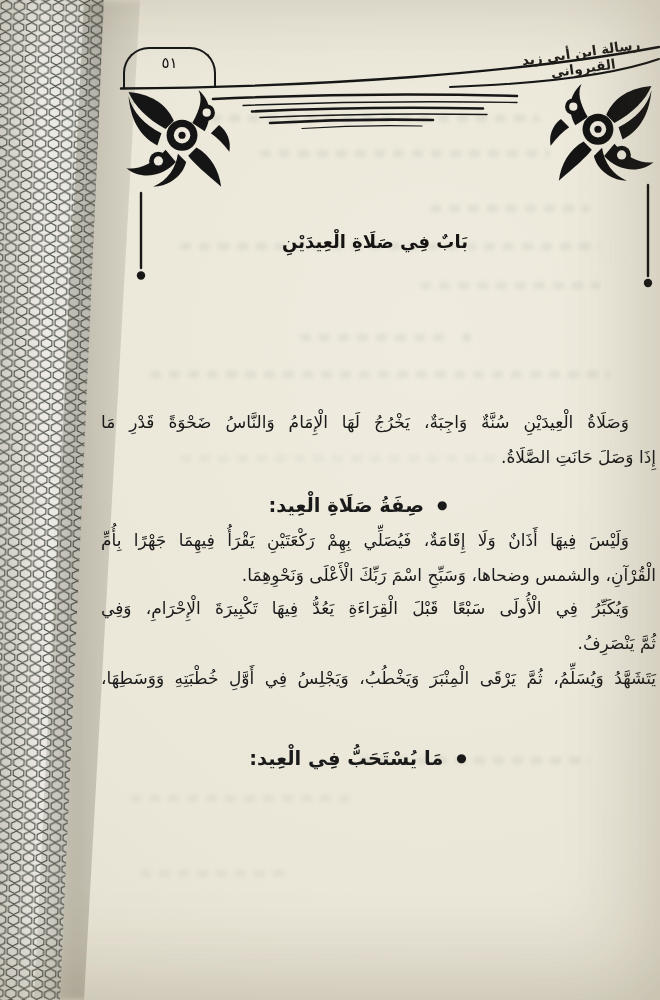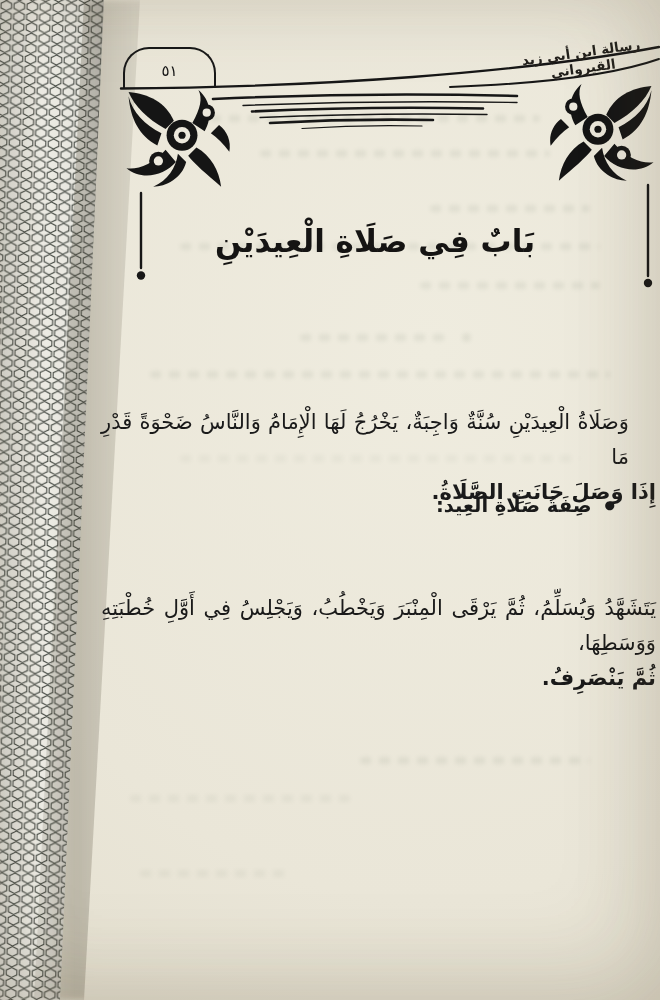--- a/index.html
+++ b/index.html
@@ -20,41 +20,41 @@
     background:linear-gradient(90deg, rgba(40,40,35,.10) 0%, rgba(40,40,35,0) 30%, rgba(40,40,35,.06) 58%, rgba(40,40,35,.42) 100%);}
   
   .spine{position:absolute;top:0;left:0;width:170px;height:1000px;pointer-events:none;
     clip-path:polygon(84px 0, 140px 0, 84px 1000px, 34px 1000px);
     background:linear-gradient(90deg, rgba(70,63,46,0) 0%, rgba(70,63,46,.26) 45%, rgba(70,63,46,.04) 100%);
     filter:blur(3px);}
 
   
   .tab{position:absolute;left:123px;top:47px;width:93px;height:41px;box-sizing:border-box;
     border:2.2px solid #181818;border-bottom:none;border-radius:26px 26px 0 0;
-    display:flex;align-items:center;justify-content:center;
+    display:flex;justify-content:center;
     font-size:15px;letter-spacing:5px;color:#161616;padding-top:5px;}
   .runtitle{position:absolute;top:44px;right:2px;width:152px;text-align:center;
     font-size:13.5px;font-weight:bold;color:#22201c;transform:rotate(-8deg);direction:rtl;}
   .deco-svg{position:absolute;top:0;left:0;pointer-events:none;}
   .fleuron{position:absolute;width:118px;height:108px;}
   .fleuron.left{left:122px;top:90px;}
   .fleuron.right{left:540px;top:84px;transform:scaleX(-1);}
 
   
   .chapter{position:absolute;top:216px;left:100px;right:10px;text-align:center;
-    direction:rtl;font-weight:bold;font-size:31px;line-height:51px;color:#151413;}
+    direction:rtl;font-weight:bold;font-size:18px;line-height:51px;color:#151413;}
 
   
   .para,.heading{position:absolute;left:101px;right:4px;direction:rtl;color:#1a1a1a;}
-  .para{font-size:21px;}
+  .para{font-size:17px;}
   .line{line-height:35px;}
   .just{text-align:justify;text-align-last:justify;}
-  .end{text-align:right;text-align-last:right;font-weight:bold;}
+  .end{text-align:right;text-align-last:right;}
   .indent{padding-right:27px;}
-  .heading{padding-right:41px;box-sizing:border-box;text-align:right;
+  .heading{padding-right:41px;box-sizing:border-box;text-align:center;
     font-weight:bold;font-size:19.5px;line-height:35px;}
   .hbullet{font-size:12px;margin-left:13px;vertical-align:3px;}
 
   
   .bleed{position:absolute;height:7px;border-radius:4px;pointer-events:none;
     background:repeating-linear-gradient(90deg, rgba(104,117,99,.55) 0 11px, rgba(104,117,99,0) 11px 19px);
     filter:blur(2.2px);opacity:.18;}
   .bleed.dot{width:9px;height:9px;border-radius:50%;
     background:rgba(104,117,99,.6);}
 </style>
@@ -162,25 +162,33 @@
 
   <div class="para" style="top:405px">
     <div class="line just indent">وَصَلَاةُ الْعِيدَيْنِ سُنَّةٌ وَاجِبَةٌ، يَخْرُجُ لَهَا الْإِمَامُ وَالنَّاسُ ضَحْوَةً قَدْرِ مَا</div>
     <div class="line end">إِذَا وَصَلَ حَانَتِ الصَّلَاةُ.</div>
   </div>
 
   <div class="heading" style="top:488px">
     <span class="hbullet">●</span><span>صِفَةُ صَلَاةِ الْعِيد:</span>
   </div>
 
+  <div class="para" style="top:523px">
+    <div class="line just indent">وَلَيْسَ فِيهَا أَذَانٌ وَلَا إِقَامَةٌ، فَيُصَلِّي بِهِمْ رَكْعَتَيْنِ يَقْرَأُ فِيهِمَا جَهْرًا بِأُمِّ</div>
+    <div class="line end">الْقُرْآنِ، والشمس وضحاها، وَسَبِّحِ اسْمَ رَبِّكَ الْأَعْلَى وَنَحْوِهِمَا.</div>
+  </div>
 
   <div class="para" style="top:591px">
+    <div class="line just indent">وَيُكَبِّرُ فِي الْأُولَى سَبْعًا قَبْلَ الْقِرَاءَةِ يَعُدُّ فِيهَا تَكْبِيرَةَ الْإِحْرَامِ، وَفِي</div>
+    <div class="line end">ثُمَّ يَنْصَرِفُ.</div>
     <div class="line just">يَتَشَهَّدُ وَيُسَلِّمُ، ثُمَّ يَرْقَى الْمِنْبَرَ وَيَخْطُبُ، وَيَجْلِسُ فِي أَوَّلِ خُطْبَتِهِ وَوَسَطِهَا،</div>
-    <div class="line end">ثُمَّ يَنْصَرِفُ.</div>
   </div>
 
+  <div class="heading" style="top:741px">
+    <span class="hbullet">●</span><span>مَا يُسْتَحَبُّ فِي الْعِيد:</span>
+  </div>
 
 
   <div class="para" style="top:848px">
   </div>
 
 
 </div>
 
 </body></html>

